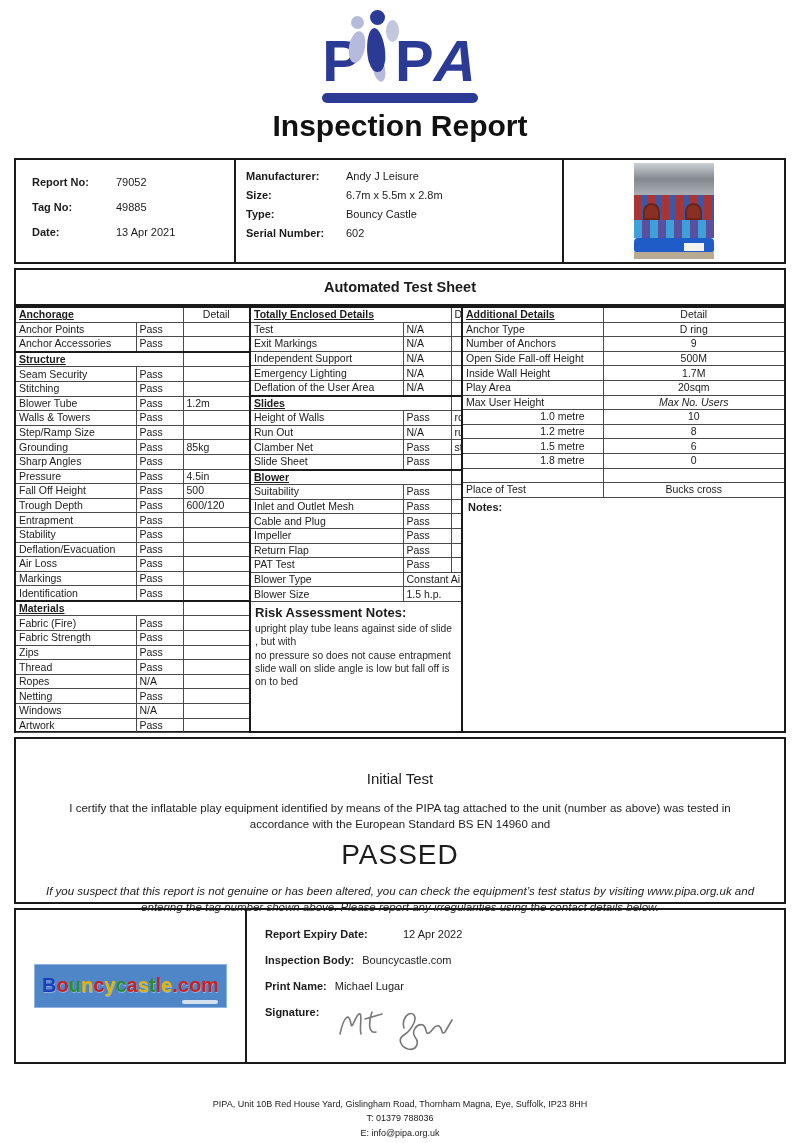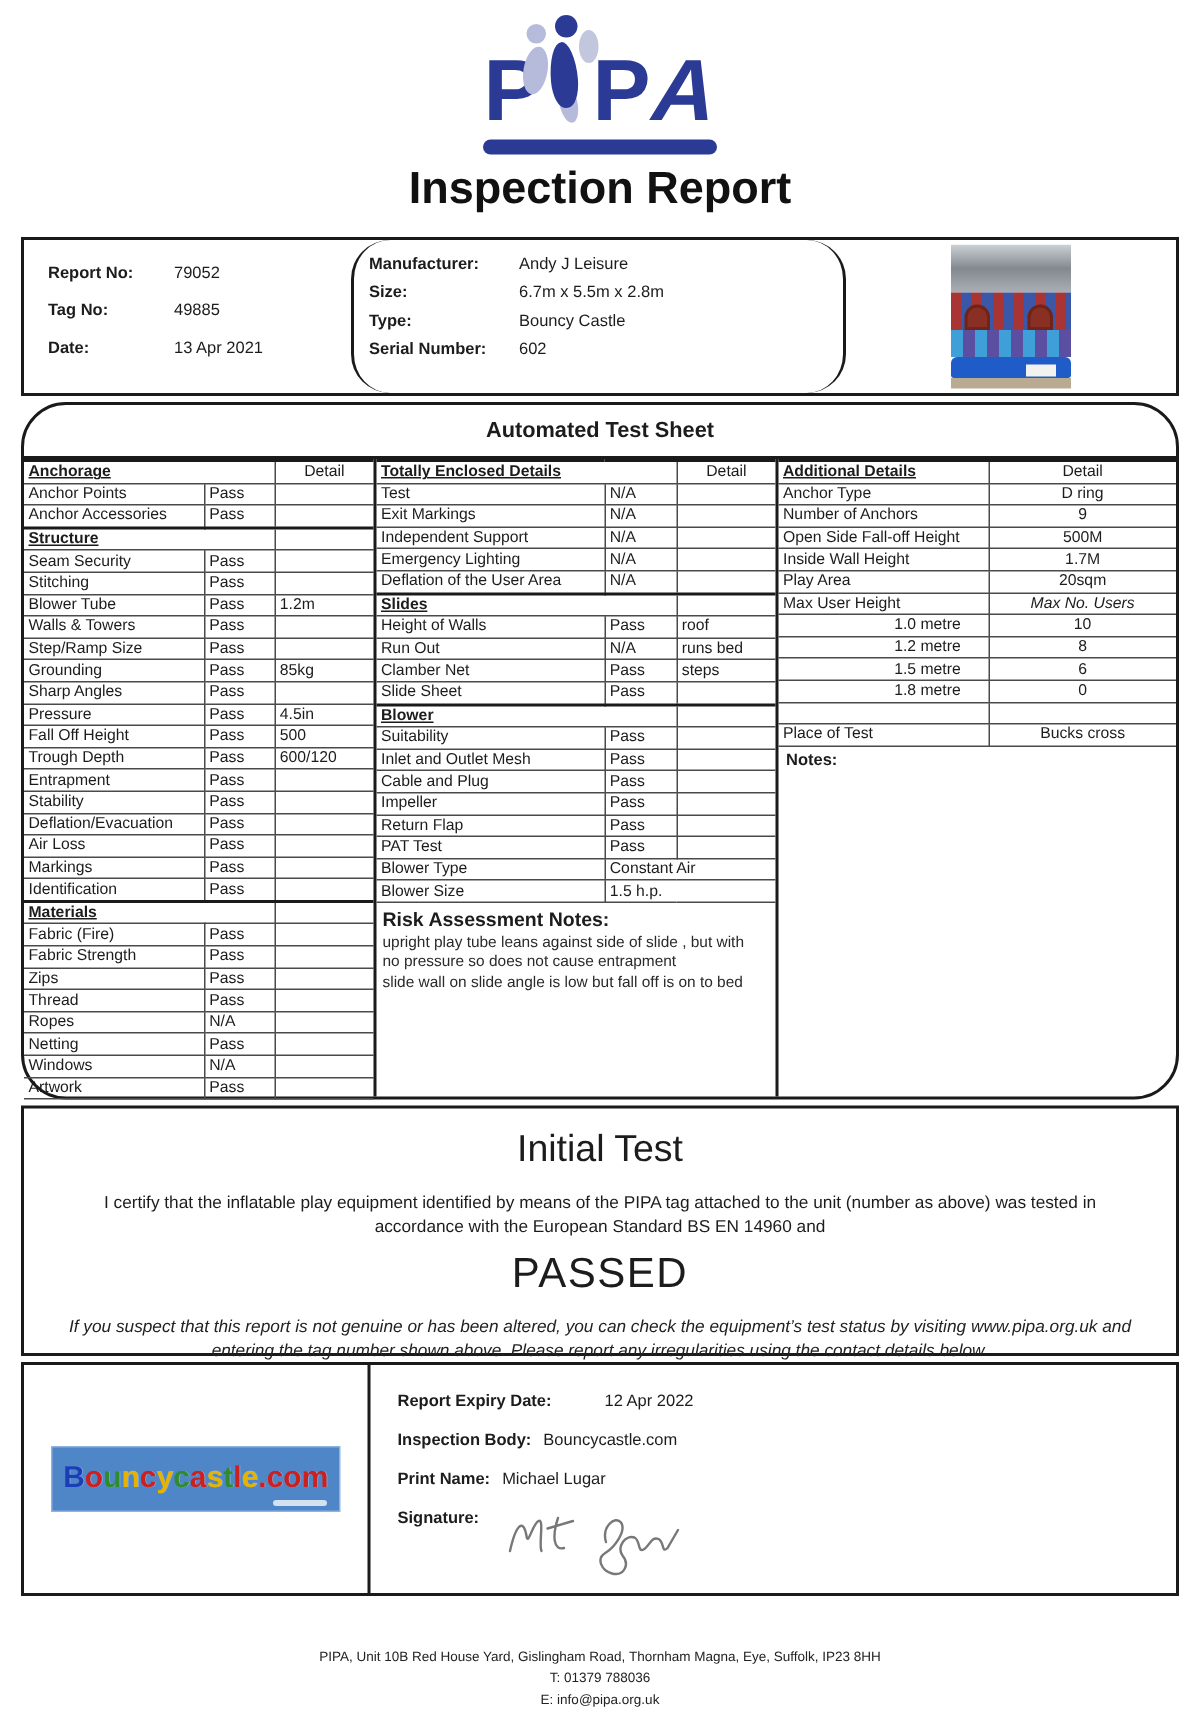--- a/index.html
+++ b/index.html
@@ -23,21 +23,21 @@
   .ghost-tail{position:absolute;left:12px;top:44px;width:12px;height:26px;border-radius:50%;background:#b6badb;transform:rotate(-12deg);}
   .pipa-bar{height:10px;background:#2b3a94;border-radius:5px;margin-top:3px;}
 
   .report-title{text-align:center;font-size:30px;font-weight:bold;color:#111;margin-top:6px;}
 
   
   .box{margin:0 14px;border:2px solid #1a1a1a;background:#fff;box-sizing:border-box;}
   .box1{margin-top:15px;height:106px;display:flex;}
   .cell-report{width:218px;padding:16px 0 0 16px;box-sizing:border-box;}
   .cell-unit{flex:1;border-left:2px solid #1a1a1a;border-right:2px solid #1a1a1a;
-             padding:10px 0 16px 10px;box-sizing:border-box;border-radius:26px;}
+             padding:10px 0 16px 10px;box-sizing:border-box;}
   .cell-photo{width:220px;display:flex;align-items:center;justify-content:center;}
 
   .lv-row{margin-bottom:9px;font-size:11px;white-space:nowrap;}
   .cell-unit .lv-row{margin-bottom:7px;}
   .lv-label{font-weight:bold;display:inline-block;}
   .cell-report .lv-label{width:84px;}
   .cell-unit .lv-label{width:100px;}
   .lv-value{display:inline-block;text-align:center;}
   .cell-report .lv-row{margin-bottom:13px;}
 
@@ -47,25 +47,25 @@
   .ph-wall{height:26%;position:relative;background:repeating-linear-gradient(90deg,#a83434 0 7px,#3a57a8 7px 14px);}
   .ph-arch{position:absolute;bottom:0;width:17px;height:17px;background:#8a2f23;border-radius:9px 9px 0 0;border:2px solid #702418;box-sizing:border-box;}
   .ph-arch.a1{left:9px;}
   .ph-arch.a2{right:12px;}
   .ph-bed{height:19%;background:repeating-linear-gradient(90deg,#3f9fd8 0 8px,#5a4fa0 8px 16px);}
   .ph-bumper{height:14%;background:#1f5cc8;border-radius:4px 4px 2px 2px;position:relative;}
   .ph-tag{position:absolute;right:10px;bottom:1px;width:20px;height:8px;background:#f2f2ee;}
   .ph-ground{height:8%;background:#b9ab92;}
 
   
-  .box2{margin-top:4px;height:465px;border-radius:30px;}
+  .box2{margin-top:4px;height:465px;}
   .sheet-title{text-align:center;font-weight:bold;font-size:14.5px;padding:9px 0 9px;}
   .sheet-cols{display:flex;border-top:2px solid #1a1a1a;height:425px;}
   .col-left{width:233px;}
-  .col-mid{width:270px;border-left:2px solid #1a1a1a;border-right:2px solid #1a1a1a;box-sizing:border-box;}
+  .col-mid{width:214px;border-left:2px solid #1a1a1a;border-right:2px solid #1a1a1a;box-sizing:border-box;}
   .col-right{flex:1;}
 
   table.tbl{border-collapse:collapse;width:100%;table-layout:fixed;}
   .tbl td{border:1px solid #4a4a4a;height:13.6px;padding:0 3px;font-size:10.5px;line-height:1.05;
           overflow:hidden;white-space:nowrap;}
   .tbl tr td:first-child{border-left:none;}
   .tbl tr td:last-child{border-right:none;}
   .tbl tr:first-child td{border-top:none;}
   .tbl tr.sec td{border-top:2px solid #1a1a1a;}
   .tbl td.b{font-weight:bold;text-decoration:underline;}
@@ -73,21 +73,21 @@
   .tbl td.r{text-align:right;padding-right:18px;}
   .tbl td.i{font-style:italic;}
 
   .risk-notes{padding:1px 4px 0 4px;}
   .risk-title{font-weight:bold;font-size:13px;padding:2px 0 2px;}
   .risk-lines div{font-size:10.3px;line-height:1.3;color:#2a2a2a;}
   .notes-label{font-weight:bold;font-size:11px;padding:3px 5px;}
 
   
   .box3{margin-top:4px;height:167px;text-align:center;}
-  .it-title{font-size:25px;margin-top:13px;}
+  .it-title{font-size:15px;margin-top:31px;}
   .it-certify{font-size:11.5px;width:724px;margin:13px auto 0;line-height:1.4;}
   .it-passed{font-size:28px;margin-top:7px;letter-spacing:1px;}
   .it-disclaimer{font-size:11.5px;font-style:italic;width:734px;margin:12px auto 0;line-height:1.4;color:#222;}
 
   
   .box4{margin-top:4px;height:156px;display:flex;}
   .cert-logo-cell{width:231px;border-right:2px solid #1a1a1a;display:flex;align-items:center;justify-content:center;box-sizing:border-box;}
   .bc-logo{background:#4f86c8;padding:10px 7px 12px;position:relative;box-shadow:0 0 0 1px #8fb3dc;}
   .bc-letters{font-size:20px;font-weight:bold;letter-spacing:0px;line-height:1;white-space:nowrap;
               text-shadow:0.5px 0.5px 0 rgba(255,255,255,0.35);}

